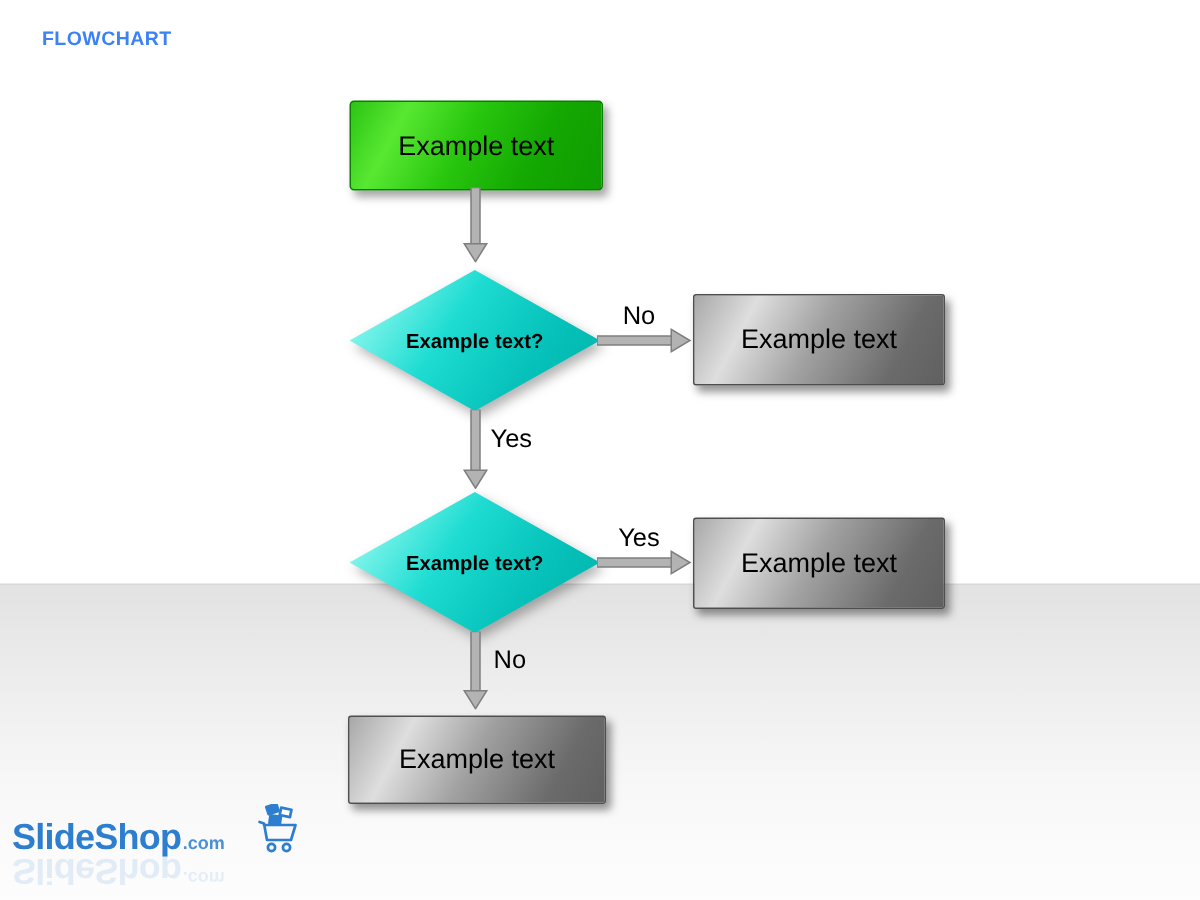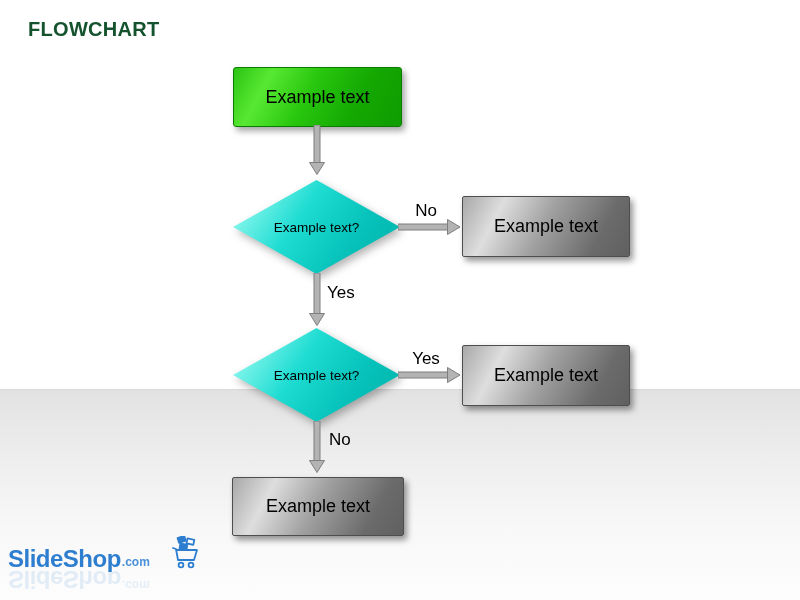--- a/index.html
+++ b/index.html
@@ -7,21 +7,21 @@
     position:relative; width:800px; height:600px; background:#ffffff;
     overflow:hidden; font-family:"Liberation Sans", sans-serif;
   }
   .band {
     position:absolute; left:0; top:389px; width:800px; height:211px;
     background:linear-gradient(180deg,#e2e2e2 0%,#ededed 30%,#f8f8f8 65%,#fdfdfd 100%);
     border-top:1px solid #d9d9d9;
   }
   .title {
     position:absolute; left:28px; top:18px;
-    font-size:20px; font-weight:700; color:#14532d; letter-spacing:.3px;
+    font-size:13px; font-weight:700; color:#3b82f6; letter-spacing:.3px;
   }
   .node {
     position:absolute; display:flex; align-items:center; justify-content:center;
     font-size:18px; color:#000; text-align:center;
   }
   .proc-green {
     left:233px; top:67px; width:167px; height:58px;
     background:linear-gradient(118deg,#2cc414 0%,#58e832 20%,#28c60e 45%,#14a802 72%,#0f9c00 100%);
     border:1px solid #0a7c00; border-radius:3px;
     box-shadow:3px 4px 6px rgba(0,0,0,.35);
@@ -30,20 +30,21 @@
     background:linear-gradient(118deg,#a8a8a8 0%,#dedede 22%,#a2a2a2 48%,#6b6b6b 80%,#606060 100%);
     border:1px solid #4e4e4e; border-radius:2px;
     box-shadow:3px 4px 6px rgba(0,0,0,.42);
   }
   .gray1 { left:462px; top:196px; width:166px; height:59px; }
   .gray2 { left:462px; top:345px; width:166px; height:59px; }
   .gray3 { left:232px; top:477px; width:170px; height:57px; }
   .diamond-wrap {
     position:absolute; width:167px; height:94px;
     filter:drop-shadow(3px 4px 4px rgba(0,0,0,.30));
+    font-weight:bold;
   }
   .dw1 { left:233px; top:180px; }
   .dw2 { left:233px; top:328px; }
   .diamond {
     width:100%; height:100%;
     clip-path:polygon(50% 0,100% 50%,50% 100%,0 50%);
     background:linear-gradient(124deg,#3feadd 0%,#7df4ea 14%,#1edcd2 40%,#06c2ba 70%,#00b3ab 100%);
     display:flex; align-items:center; justify-content:center;
     font-size:13.5px; color:#000;
   }

